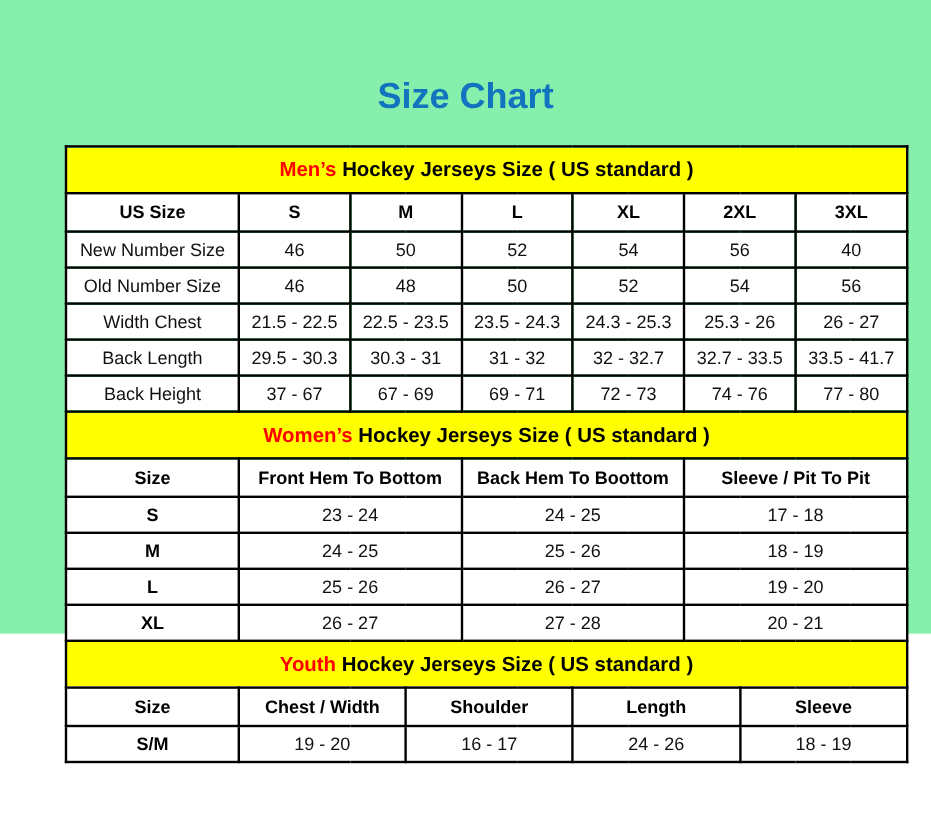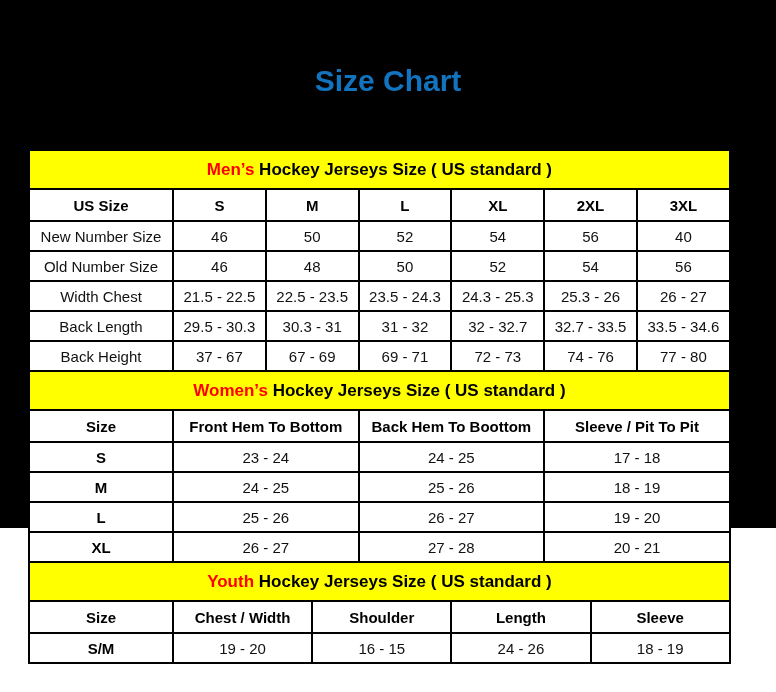--- a/index.html
+++ b/index.html
@@ -11,42 +11,41 @@
     width: 776px;
     height: 692px;
     overflow: hidden;
     font-family: "Liberation Sans", sans-serif;
     color: #000000;
   }
   .page {
     position: relative;
     width: 776px;
     height: 528px;
-    background: #000000;
+    background: #86efac;
   }
   .title {
     position: absolute;
     top: 64px;
     left: 0;
     width: 100%;
     margin: 0;
     text-align: center;
     font-size: 30px;
     font-weight: bold;
     color: #1273be;
     letter-spacing: 0px;
   }
   table.size-chart {
     position: absolute;
-    left: 28px;
+    left: 54px;
     top: 121px;
     width: 701px;
     border-collapse: collapse;
     table-layout: fixed;
-    margin-top: 28px;
   }
   table.size-chart td, table.size-chart th {
     border: 2px solid #000000;
     text-align: center;
     vertical-align: middle;
     padding: 0 2px;
     overflow: hidden;
     white-space: nowrap;
   }
   tr.section-row td {
@@ -147,21 +146,21 @@
       <td colspan="2">25.3 - 26</td>
       <td colspan="2">26 - 27</td>
     </tr>
     <tr class="data-row">
       <td>Back Length</td>
       <td colspan="2">29.5 - 30.3</td>
       <td colspan="2">30.3 - 31</td>
       <td colspan="2">31 - 32</td>
       <td colspan="2">32 - 32.7</td>
       <td colspan="2">32.7 - 33.5</td>
-      <td colspan="2">33.5 - 34.6</td>
+      <td colspan="2">33.5 - 41.7</td>
     </tr>
     <tr class="data-row">
       <td>Back Height</td>
       <td colspan="2">37 - 67</td>
       <td colspan="2">67 - 69</td>
       <td colspan="2">69 - 71</td>
       <td colspan="2">72 - 73</td>
       <td colspan="2">74 - 76</td>
       <td colspan="2">77 - 80</td>
     </tr>
@@ -206,20 +205,20 @@
     <tr class="colhead-row">
       <th>Size</th>
       <th colspan="3">Chest / Width</th>
       <th colspan="3">Shoulder</th>
       <th colspan="3">Length</th>
       <th colspan="3">Sleeve</th>
     </tr>
     <tr class="data-row">
       <td class="row-label-bold">S/M</td>
       <td colspan="3">19 - 20</td>
-      <td colspan="3">16 - 15</td>
+      <td colspan="3">16 - 17</td>
       <td colspan="3">24 - 26</td>
       <td colspan="3">18 - 19</td>
     </tr>
   </tbody>
     </table>
 
 </div>
 
 </body></html>

